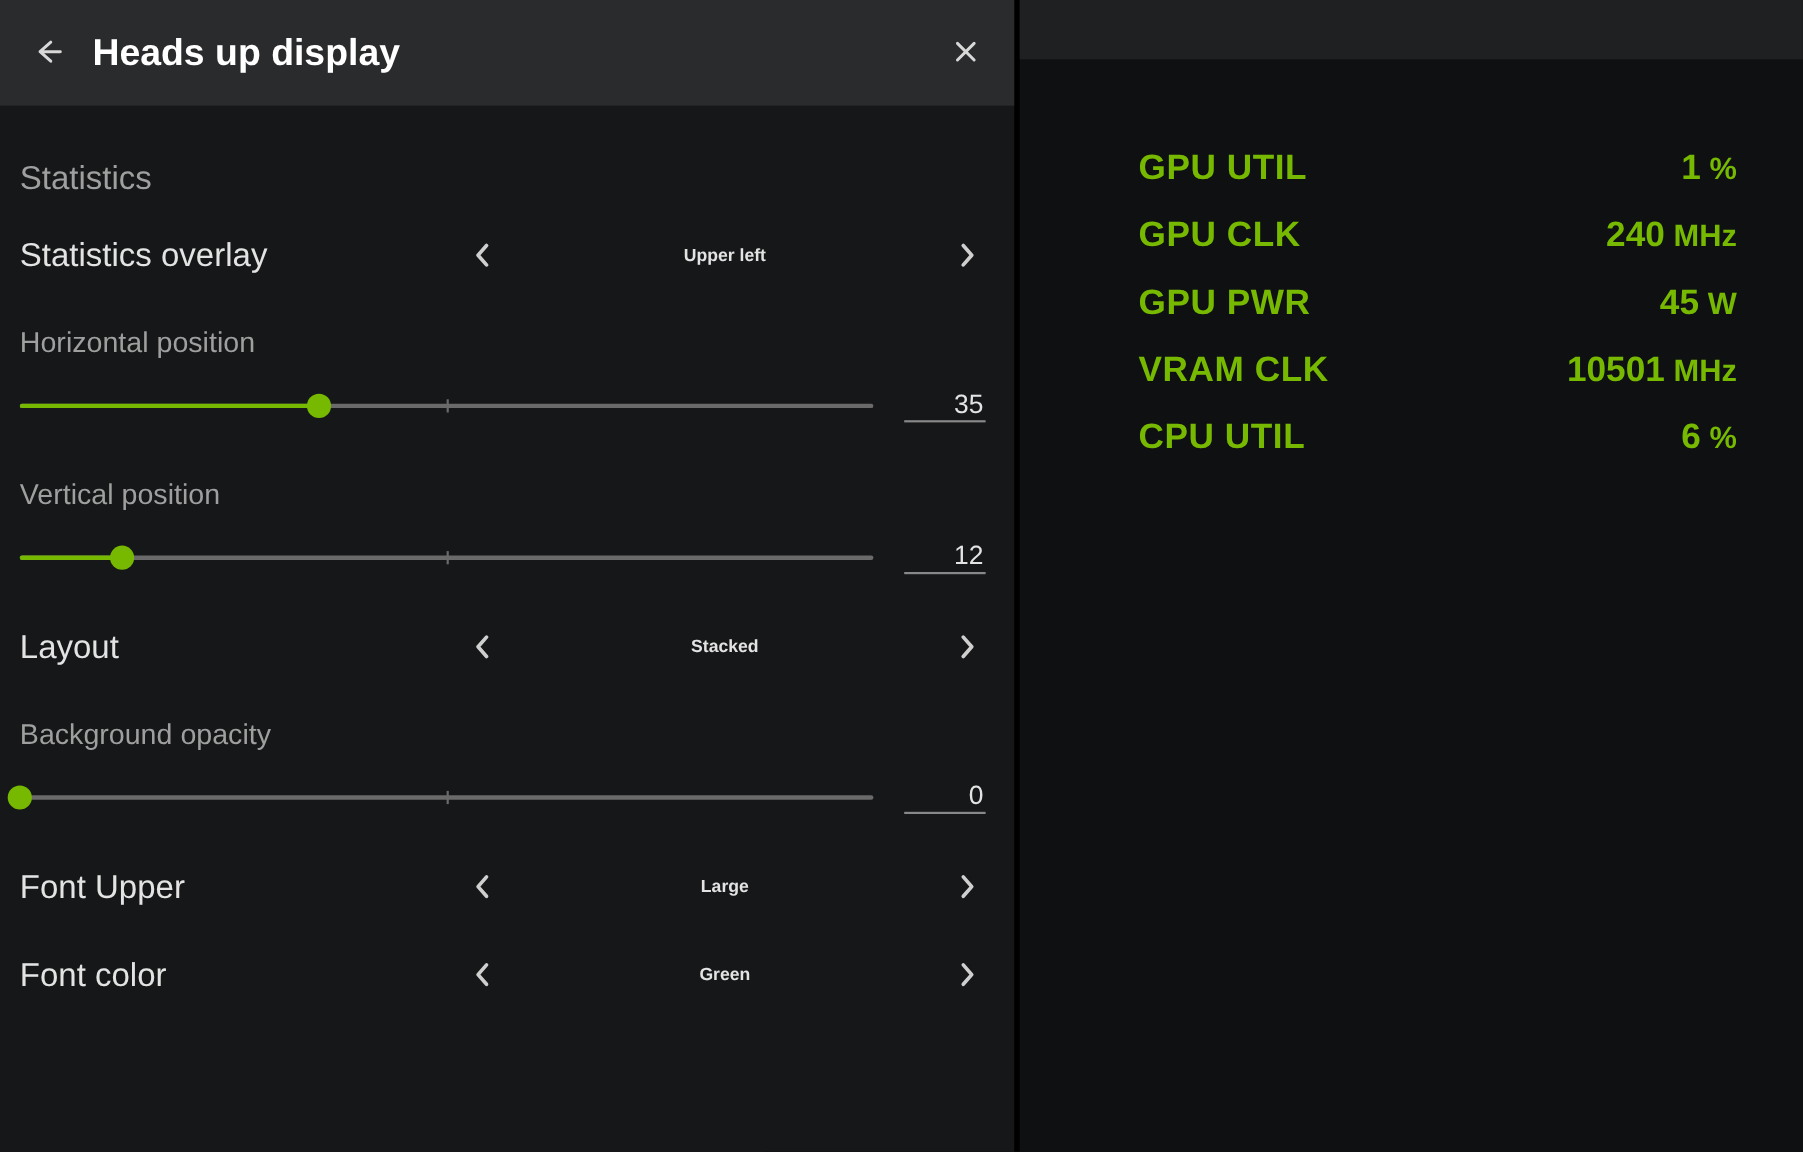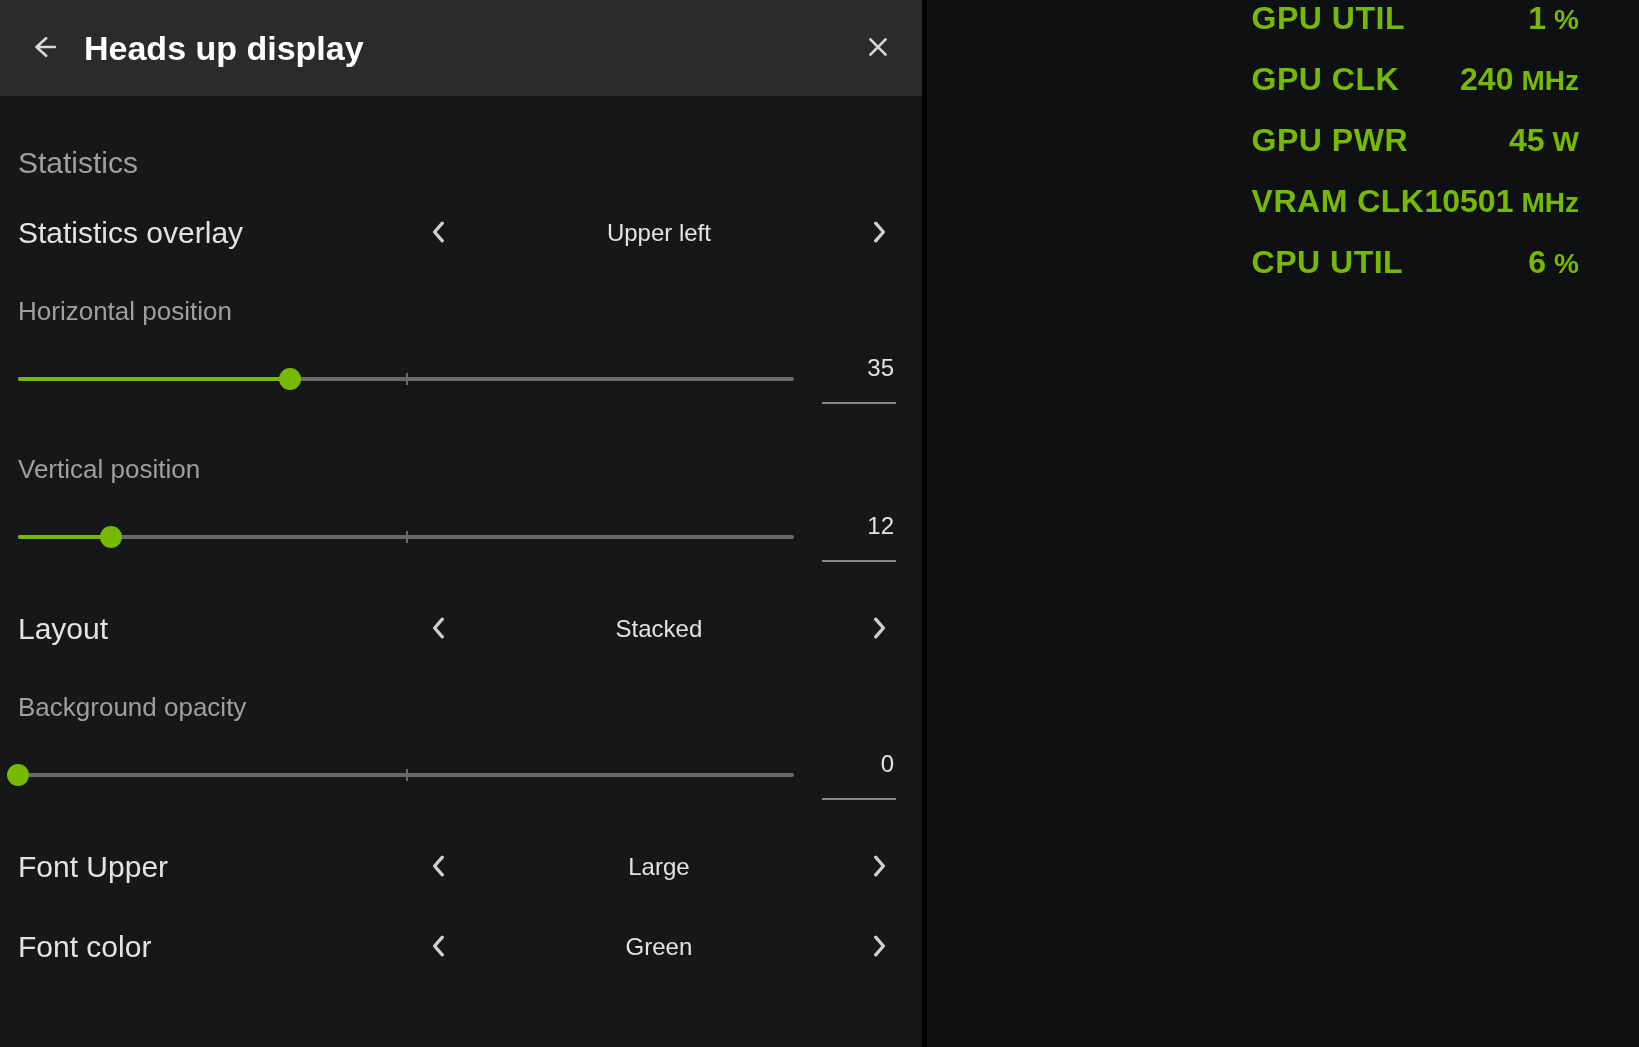--- a/index.html
+++ b/index.html
@@ -74,22 +74,22 @@
     flex:1;display:flex;align-items:center;justify-content:space-between;
   }
   .selector .chev{
     width:34px;height:34px;
     display:flex;align-items:center;justify-content:center;
     color:#cfcfcf;cursor:pointer;
     background:none;border:none;
   }
   .selector .chev svg{width:14px;height:22px;stroke:#cfcfcf;stroke-width:3;fill:none;stroke-linecap:round;stroke-linejoin:round;}
   .selector .value{
-    font-size:24px;color:var(--text);
-    flex:1;text-align:center;
+    font-size:16px;color:var(--text);
+    flex:1;text-align:center;font-weight:bold;
   }
 
   .slider-group{margin-bottom:50px;}
   .slider-group .lbl{
     font-size:26px;color:var(--text-muted);
     margin-bottom:26px;
   }
   .slider-row{
     display:flex;align-items:center;gap:28px;
   }
@@ -110,30 +110,29 @@
   .track .tick{
     position:absolute;top:-4px;left:50%;width:2px;height:12px;
     background:#6a6a6a;
   }
   .slider-value{
     width:74px;
     border:none;border-bottom:2px solid var(--input-line);
     background:transparent;color:var(--text);
     font-size:24px;text-align:right;
     font-family:inherit;
-    padding-bottom:20px;
+    padding-bottom:0;
   }
 
   
   .preview{
     flex:1;height:100%;
     background:var(--panel-dark);
-    display:flex;flex-direction:row;
+    display:flex;flex-direction:column;
     border-left:5px solid #000;
-    justify-content:space-between;
   }
   .preview-topbar{
     height:54px;background:#1f2022;
   }
   .preview-spacer{height:80px;}
   .hud{
     padding:0 60px 0 108px;
   }
   .hud-row{
     display:flex;justify-content:space-between;align-items:baseline;

